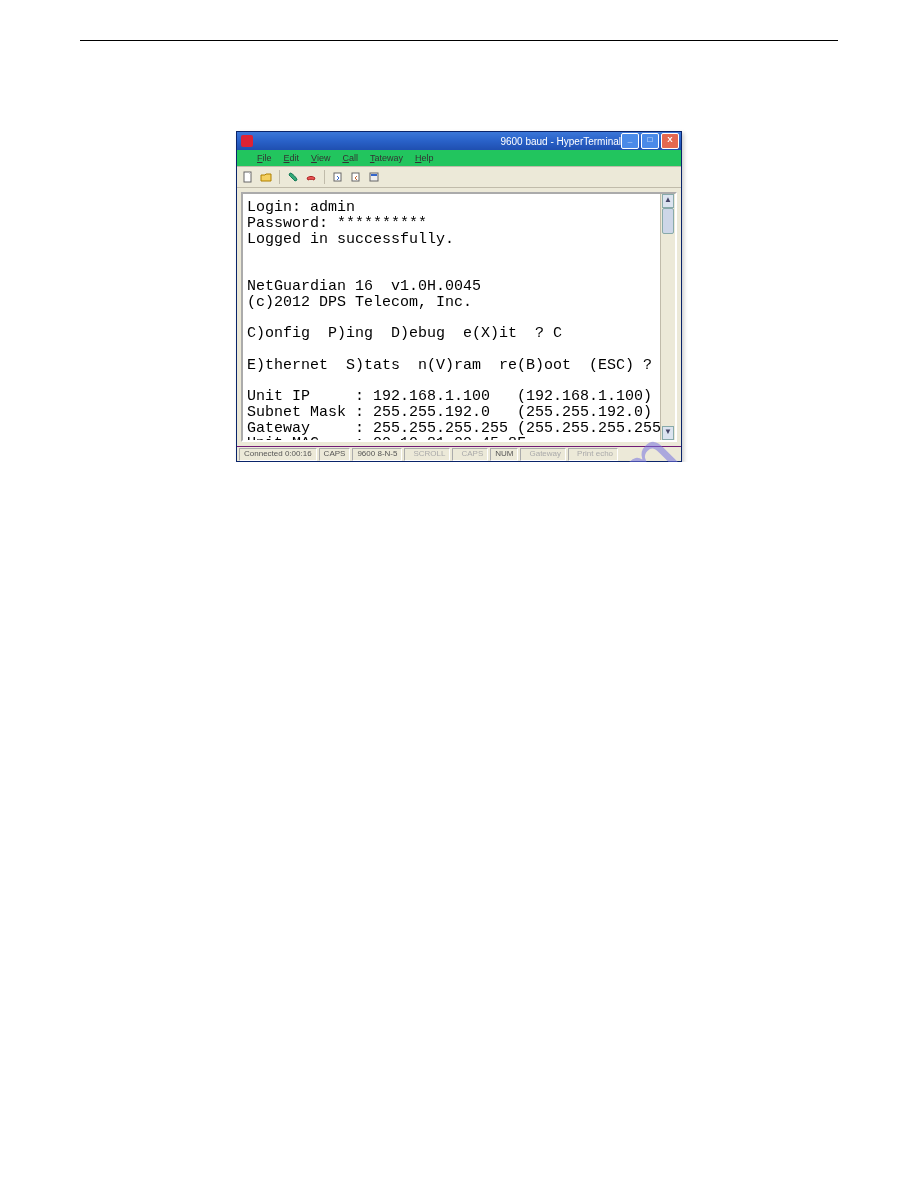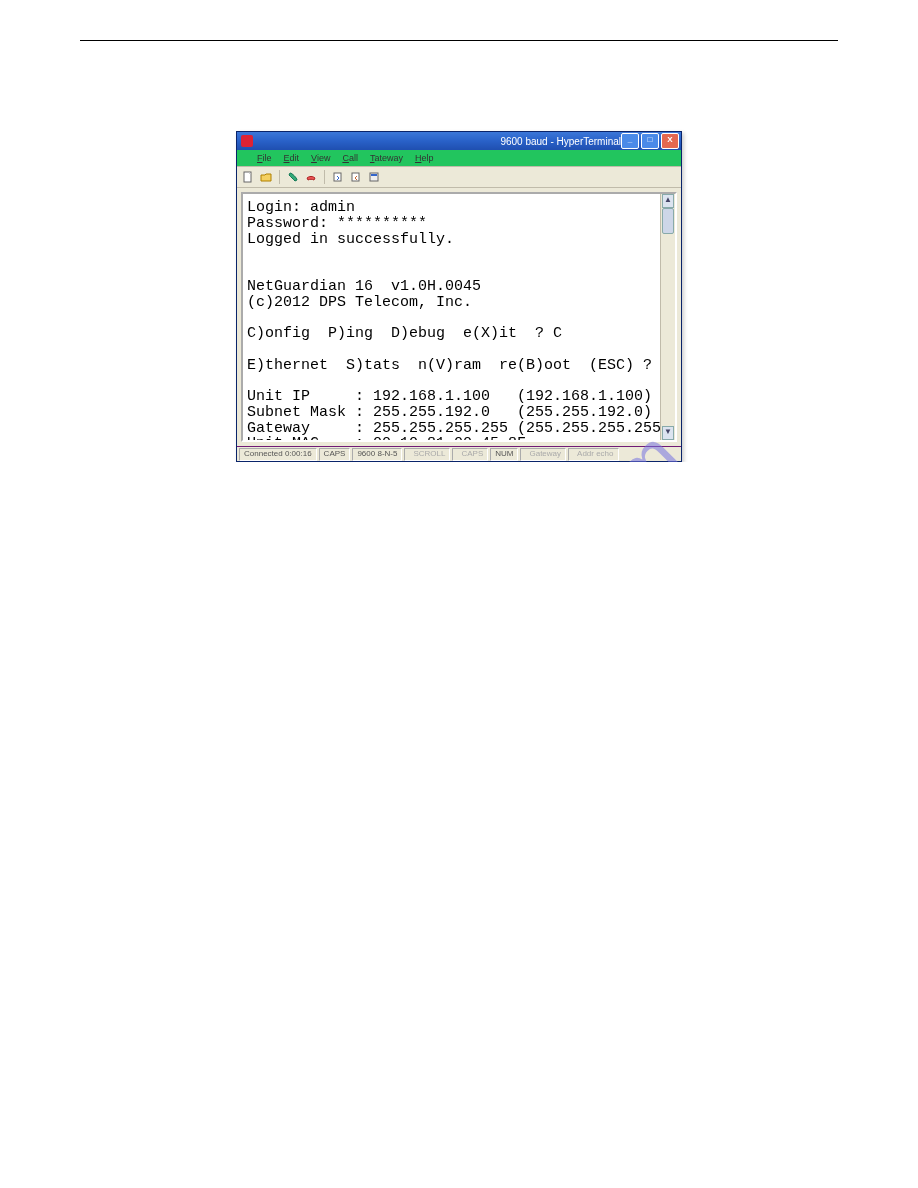--- a/index.html
+++ b/index.html
@@ -254,18 +254,18 @@
     </div>
 
     <div class="statusbar">
       <span class="cell">Connected 0:00:16</span>
       <span class="cell">CAPS</span>
       <span class="cell">9600 8-N-5</span>
       <span class="cell dim">SCROLL</span>
       <span class="cell dim">CAPS</span>
       <span class="cell">NUM</span>
       <span class="cell dim">Gateway</span>
-      <span class="cell dim">Addr echo</span>
+      <span class="cell dim">Print echo</span>
     </div>
   </div>
 </div>
 
 <div class="watermark">manualshive.com</div>
 
 </body></html>

